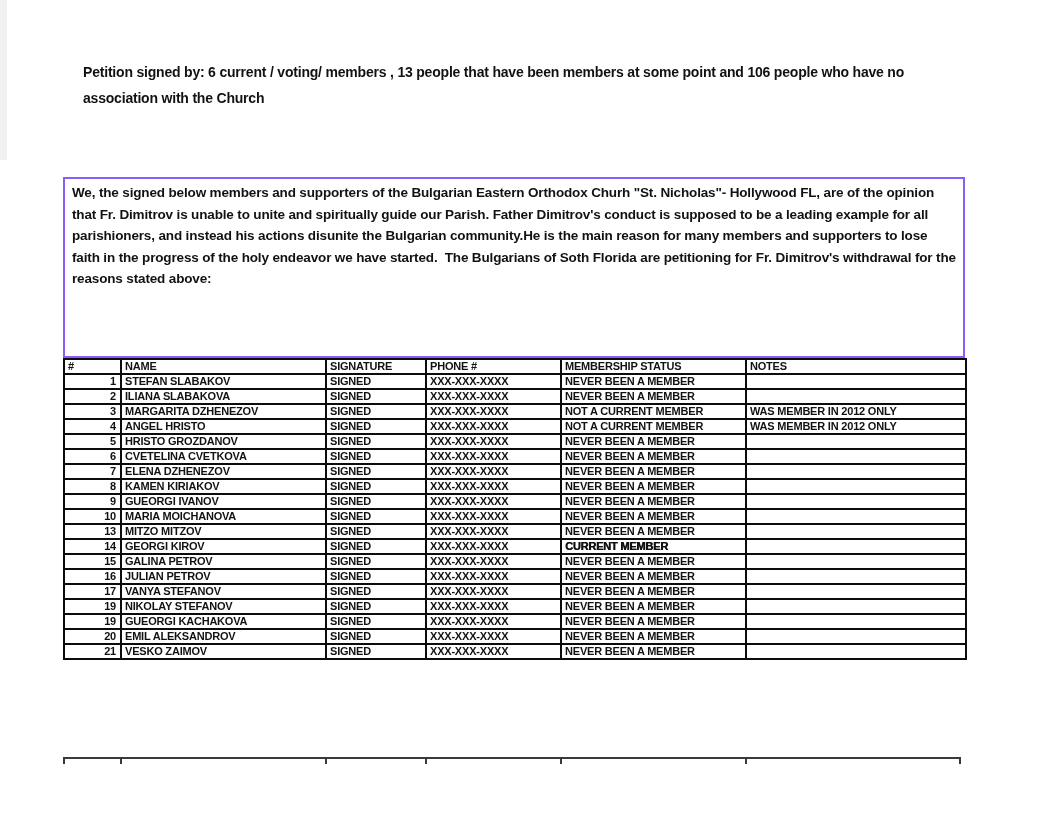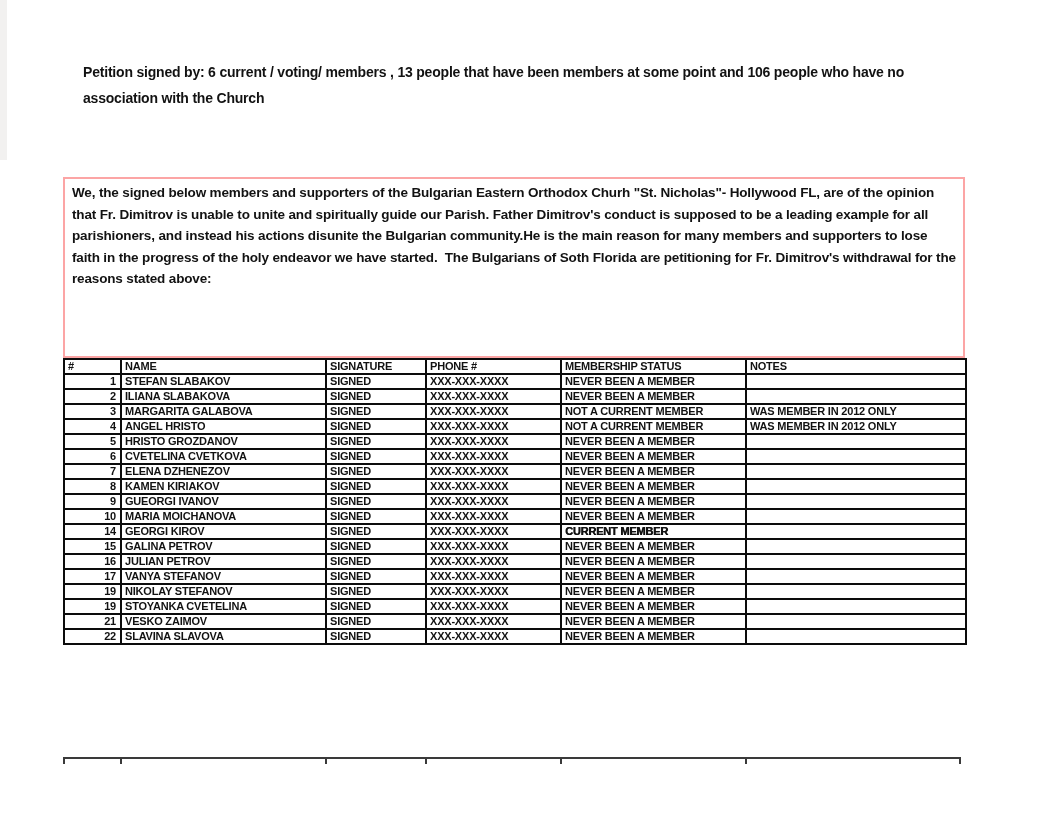--- a/index.html
+++ b/index.html
@@ -31,21 +31,21 @@
     font-weight: 700;
     line-height: 26px;
     letter-spacing: -0.2px;
   }
   .petition-box {
     position: absolute;
     left: 63px;
     top: 177px;
     width: 898px;
     height: 177px;
-    border: 2px solid #fca5a5;
+    border: 2px solid #8b5cf6;
     box-sizing: content-box;
   }
   .petition-box p {
     margin: 3px 7px;
     font-size: 13.5px;
     font-weight: 700;
     line-height: 21.6px;
     letter-spacing: -0.15px;
     white-space: pre-wrap;
   }
@@ -141,21 +141,21 @@
       <tr>
         <td class="num">2</td>
         <td>ILIANA SLABAKOVA</td>
         <td>SIGNED</td>
         <td>XXX-XXX-XXXX</td>
         <td>NEVER BEEN A MEMBER</td>
         <td></td>
       </tr>
       <tr>
         <td class="num">3</td>
-        <td>MARGARITA GALABOVA</td>
+        <td>MARGARITA DZHENEZOV</td>
         <td>SIGNED</td>
         <td>XXX-XXX-XXXX</td>
         <td>NOT A CURRENT MEMBER</td>
         <td>WAS MEMBER IN 2012 ONLY</td>
       </tr>
       <tr>
         <td class="num">4</td>
         <td>ANGEL HRISTO</td>
         <td>SIGNED</td>
         <td>XXX-XXX-XXXX</td>
@@ -204,20 +204,28 @@
       </tr>
       <tr>
         <td class="num">10</td>
         <td>MARIA MOICHANOVA</td>
         <td>SIGNED</td>
         <td>XXX-XXX-XXXX</td>
         <td>NEVER BEEN A MEMBER</td>
         <td></td>
       </tr>
       <tr>
+        <td class="num">13</td>
+        <td>MITZO MITZOV</td>
+        <td>SIGNED</td>
+        <td>XXX-XXX-XXXX</td>
+        <td>NEVER BEEN A MEMBER</td>
+        <td></td>
+      </tr>
+      <tr>
         <td class="num">14</td>
         <td>GEORGI KIROV</td>
         <td>SIGNED</td>
         <td>XXX-XXX-XXXX</td>
         <td class="heavy">CURRENT MEMBER</td>
         <td></td>
       </tr>
       <tr>
         <td class="num">15</td>
         <td>GALINA PETROV</td>
@@ -245,37 +253,37 @@
       <tr>
         <td class="num">19</td>
         <td>NIKOLAY STEFANOV</td>
         <td>SIGNED</td>
         <td>XXX-XXX-XXXX</td>
         <td>NEVER BEEN A MEMBER</td>
         <td></td>
       </tr>
       <tr>
         <td class="num">19</td>
-        <td>STOYANKA CVETELINA</td>
+        <td>GUEORGI KACHAKOVA</td>
+        <td>SIGNED</td>
+        <td>XXX-XXX-XXXX</td>
+        <td>NEVER BEEN A MEMBER</td>
+        <td></td>
+      </tr>
+      <tr>
+        <td class="num">20</td>
+        <td>EMIL ALEKSANDROV</td>
         <td>SIGNED</td>
         <td>XXX-XXX-XXXX</td>
         <td>NEVER BEEN A MEMBER</td>
         <td></td>
       </tr>
       <tr>
         <td class="num">21</td>
         <td>VESKO ZAIMOV</td>
-        <td>SIGNED</td>
-        <td>XXX-XXX-XXXX</td>
-        <td>NEVER BEEN A MEMBER</td>
-        <td></td>
-      </tr>
-      <tr>
-        <td class="num">22</td>
-        <td>SLAVINA SLAVOVA</td>
         <td>SIGNED</td>
         <td>XXX-XXX-XXXX</td>
         <td>NEVER BEEN A MEMBER</td>
         <td></td>
       </tr>
     </tbody>
 </table>
 
 <div class="partial-row">
   <div class="pcell" style="width:57px"></div>

